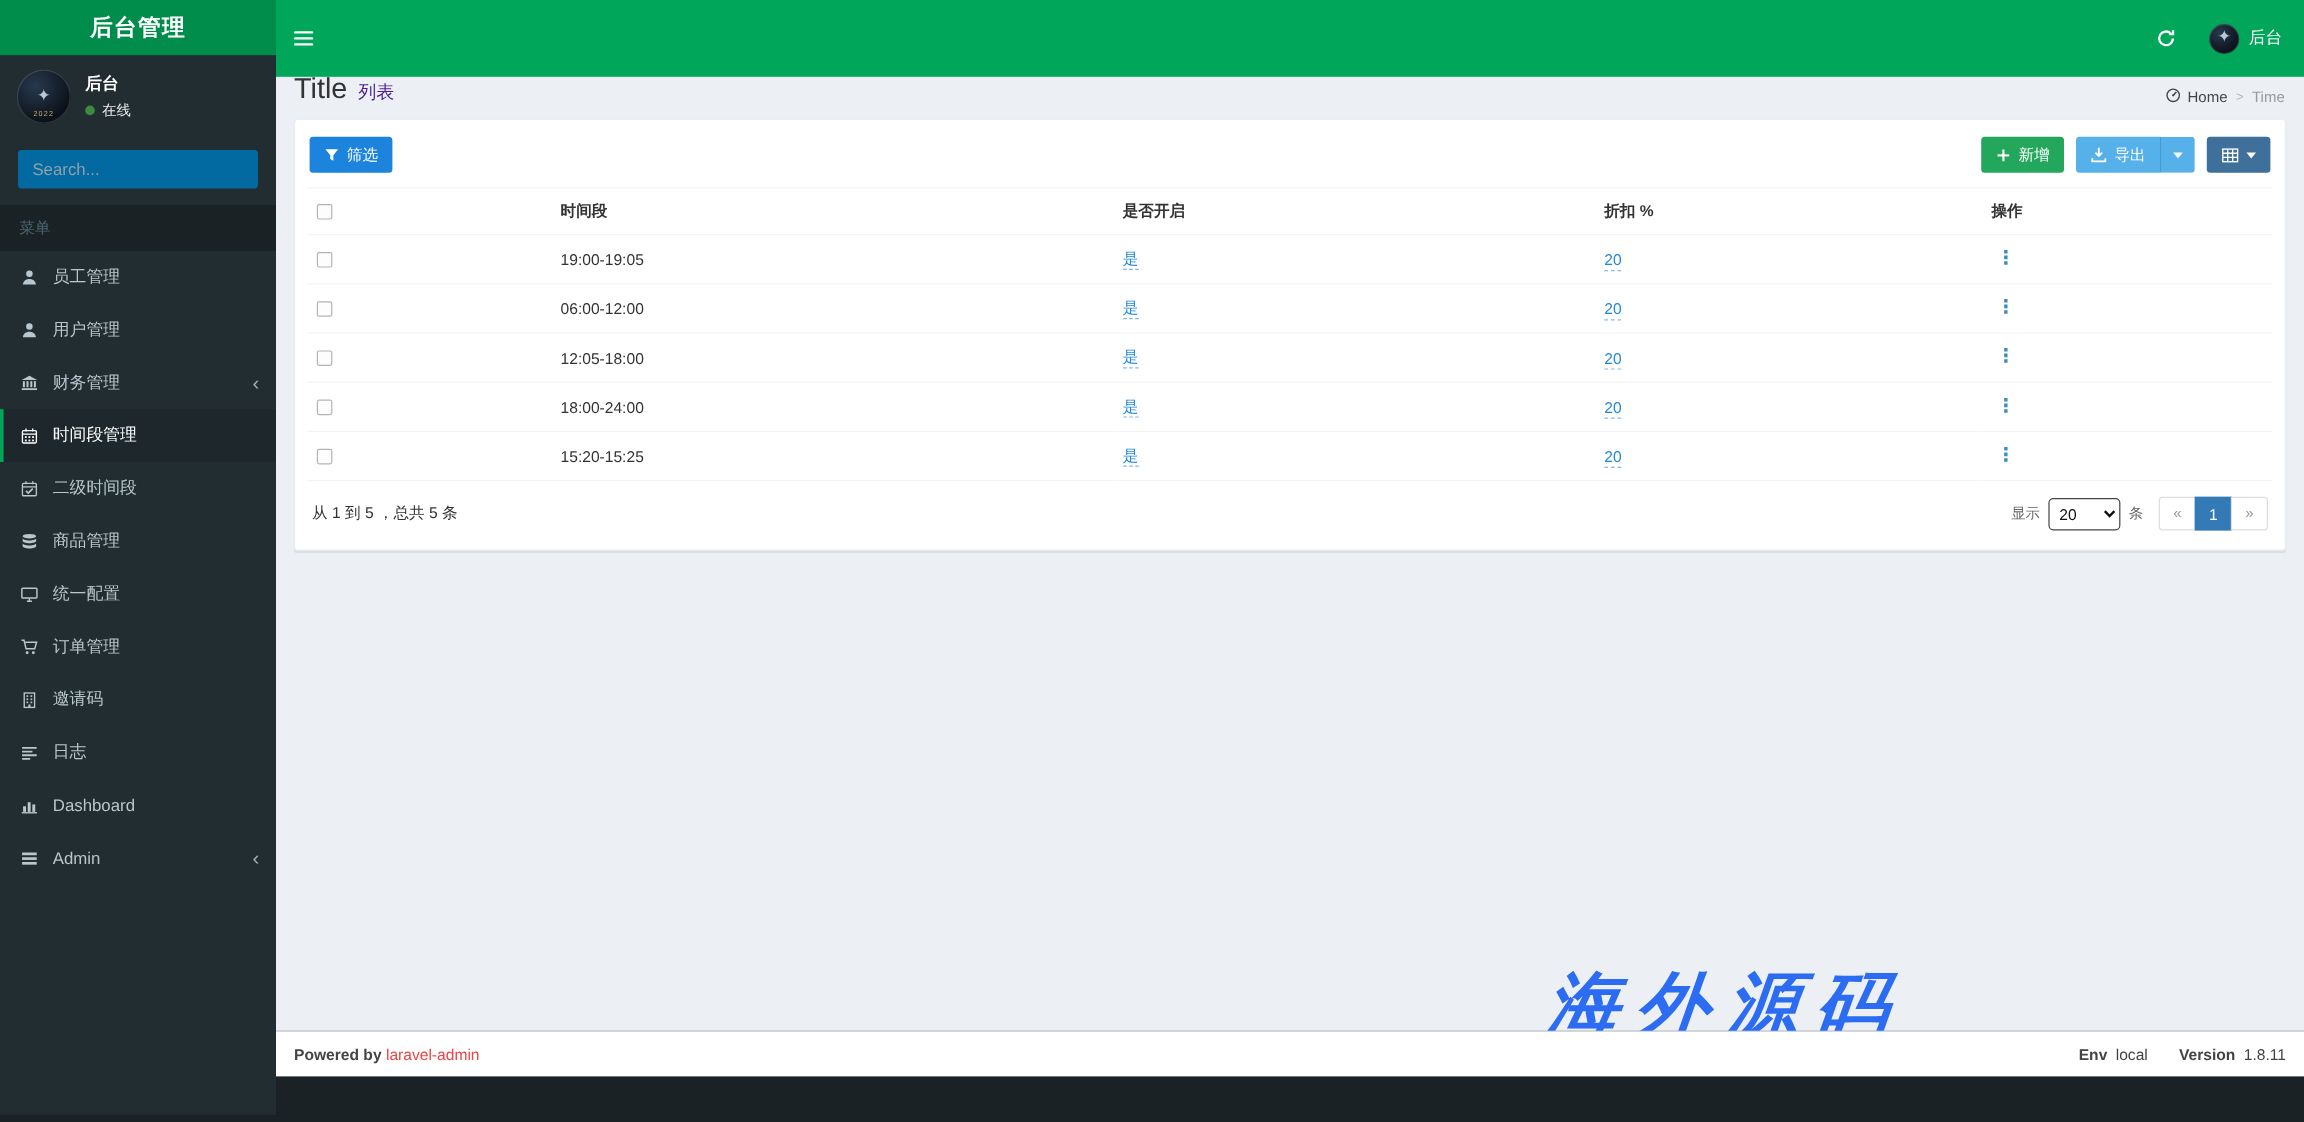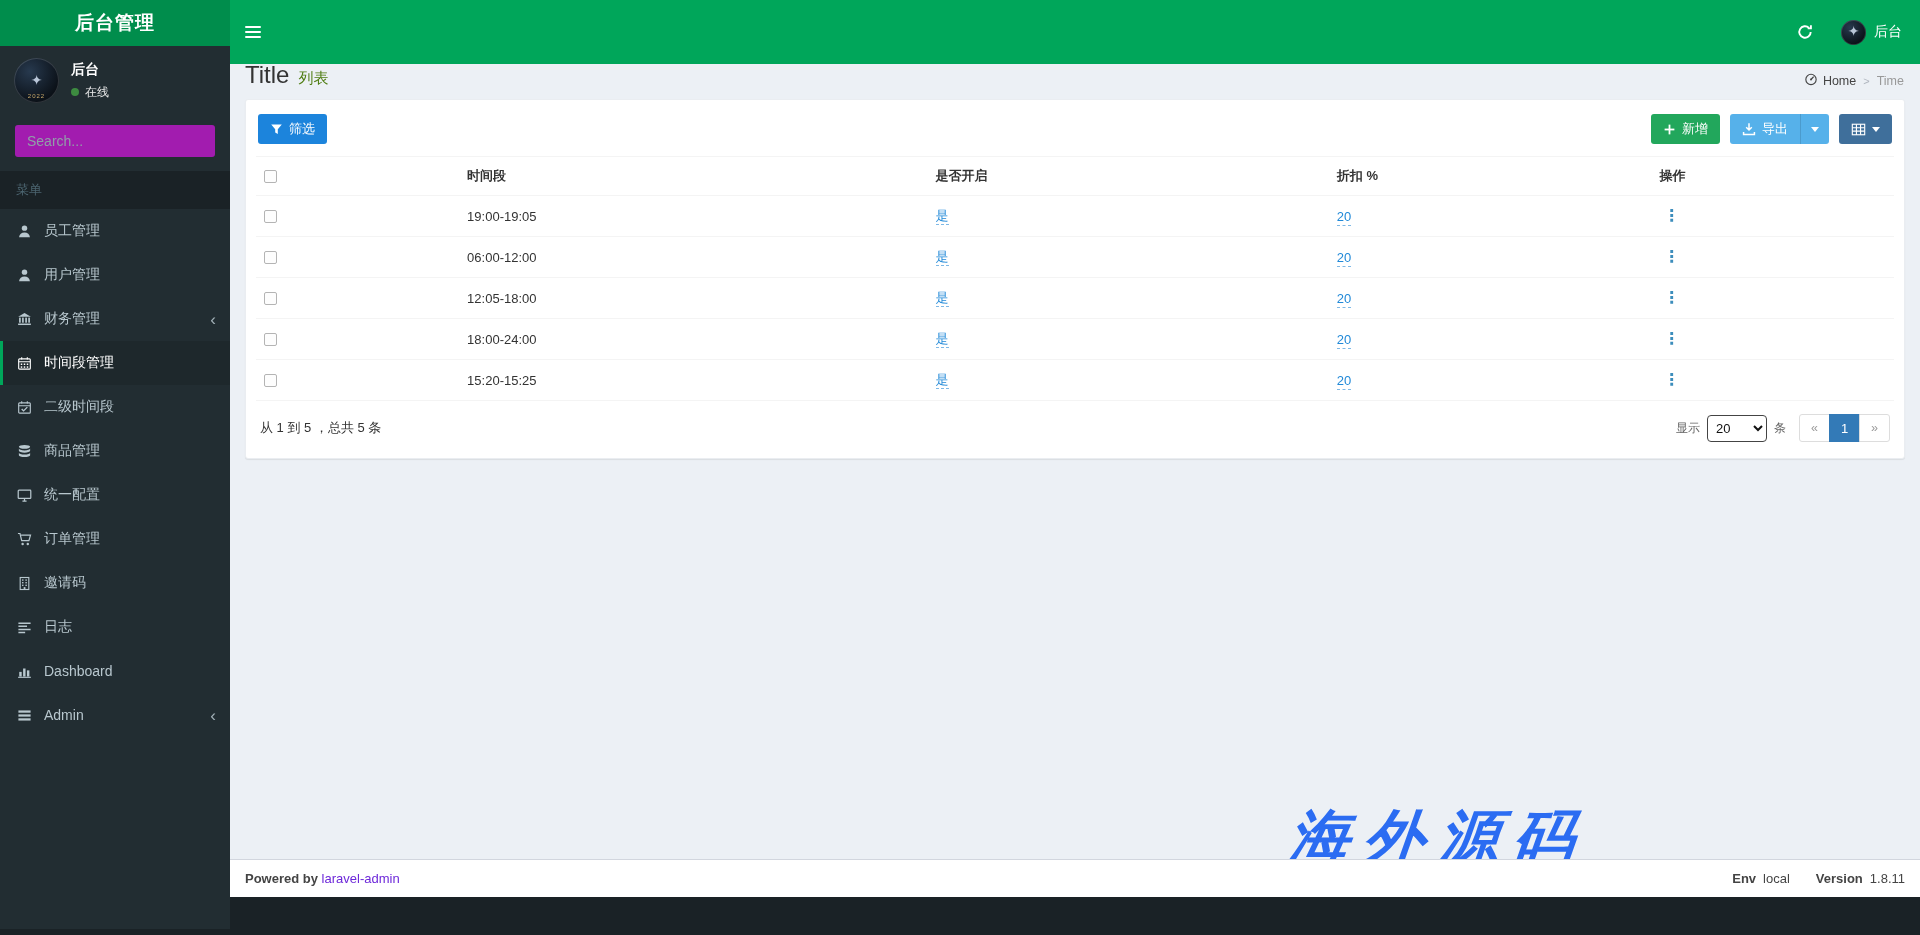--- a/index.html
+++ b/index.html
@@ -27,39 +27,39 @@
   .avatar-lg { width:45px; height:45px; }
   .avatar .emblem { position:absolute; top:50%; left:50%; transform:translate(-50%,-58%); color:#b9c6d8; font-size:14px; }
   .avatar .year { position:absolute; bottom:4px; left:0; right:0; text-align:center; font-size:6px; color:#c9a86a; letter-spacing:1px; }
 
   
   .sidebar { position:absolute; top:46px; left:0; width:230px; height:883px; background:#222d32; z-index:10; }
   .user-panel { display:flex; align-items:center; gap:12px; padding:12px 14px 14px; }
   .user-name { color:#fff; font-size:14px; font-weight:bold; margin-bottom:5px; }
   .user-status { color:#ececec; font-size:12px; display:flex; align-items:center; gap:6px; }
   .status-dot { width:8px; height:8px; border-radius:50%; background:#3d8b40; display:inline-block; }
-  .sidebar-search { margin:8px 15px 14px; display:flex; background:#a21caf; border-radius:3px; overflow:hidden; }
+  .sidebar-search { margin:8px 15px 14px; display:flex; background:#0369a1; border-radius:3px; overflow:hidden; }
   .sidebar-search input { flex:1; background:transparent; border:none; outline:none; color:#ccc; font-size:14px; padding:8px 12px;
                           font-family:inherit; }
   .sidebar-search input::placeholder { color:#90a0a8; }
   .menu-header { background:#1a2226; color:#4b646f; font-size:13px; padding:10px 16px; }
   .menu { list-style:none; }
   .menu-item { display:flex; align-items:center; gap:11px; height:44px; padding:0 14px 0 13px; color:#b8c7ce; font-size:14px;
                border-left:3px solid transparent; cursor:pointer; }
   .menu-item.active { background:#1e282c; color:#fff; border-left-color:#00a65a; }
   .mi-icon { width:17px; display:flex; justify-content:center; }
   .mi-icon svg { display:block; }
   .mi-arrow { margin-left:auto; font-size:17px; line-height:1; color:inherit; opacity:.85; }
 
   
   .content-wrapper { position:absolute; top:46px; left:230px; right:0; height:851px; display:flex; flex-direction:column; }
   .content { flex:1; background:#ecf0f5; overflow:hidden; position:relative; }
   .content-header { position:relative; padding:15px 15px 8px; }
   .content-header h1 { font-size:24px; font-weight:500; color:#333; display:flex; align-items:baseline; }
-  .content-header small { font-size:15px; font-weight:400; color:#4d7c0f; margin-left:9px; }
+  .content-header small { font-size:15px; font-weight:400; color:#4c1d95; margin-left:9px; }
   .breadcrumb { position:absolute; top:26px; right:16px; display:flex; align-items:center; gap:7px; font-size:12.5px; list-style:none; }
   .breadcrumb .crumb-home { display:flex; align-items:center; gap:5px; color:#444; cursor:pointer; text-decoration:none; }
   .breadcrumb .sep { color:#b0b6bf; font-size:11px; }
   .breadcrumb .crumb-current { color:#999; }
 
   
   .box { margin:2px 15px 15px; background:#fff; border:1px solid #eaedf1; border-radius:3px; box-shadow:0 1px 1px rgba(0,0,0,.08);
          padding:10px; }
   .toolbar { display:flex; justify-content:space-between; align-items:center; margin:4px 2px 12px; }
   .btn { display:inline-flex; align-items:center; gap:6px; border:none; border-radius:3px; color:#fff; font-size:13px;
@@ -102,21 +102,21 @@
 
   
   .watermark { position:absolute; left:1058px; top:752px; font-family:"DejaVu Serif","Liberation Serif",serif;
                font-style:italic; font-weight:bold; font-size:61px; color:#2b6cf2; letter-spacing:14px;
                transform:skewX(-6deg); white-space:nowrap; pointer-events:none; }
 
   
   .main-footer { height:38px; background:#fff; border-top:1px solid #d2d6de; display:flex; align-items:center;
                  justify-content:space-between; padding:0 15px; font-size:13px; color:#444; }
   .main-footer b { font-weight:bold; }
-  .footer-left a { color:#6d28d9; text-decoration:none; cursor:pointer;margin-top:48px; }
+  .footer-left a { color:#ef4444; text-decoration:none; cursor:pointer;margin-top:48px; }
   .footer-right { display:flex; gap:26px; }
   .footer-right .pair { display:flex; gap:7px; }
 </style>
 </head>
 <body>
 
 <div class="app">
 
   <header class="navbar">
     <div class="logo">

